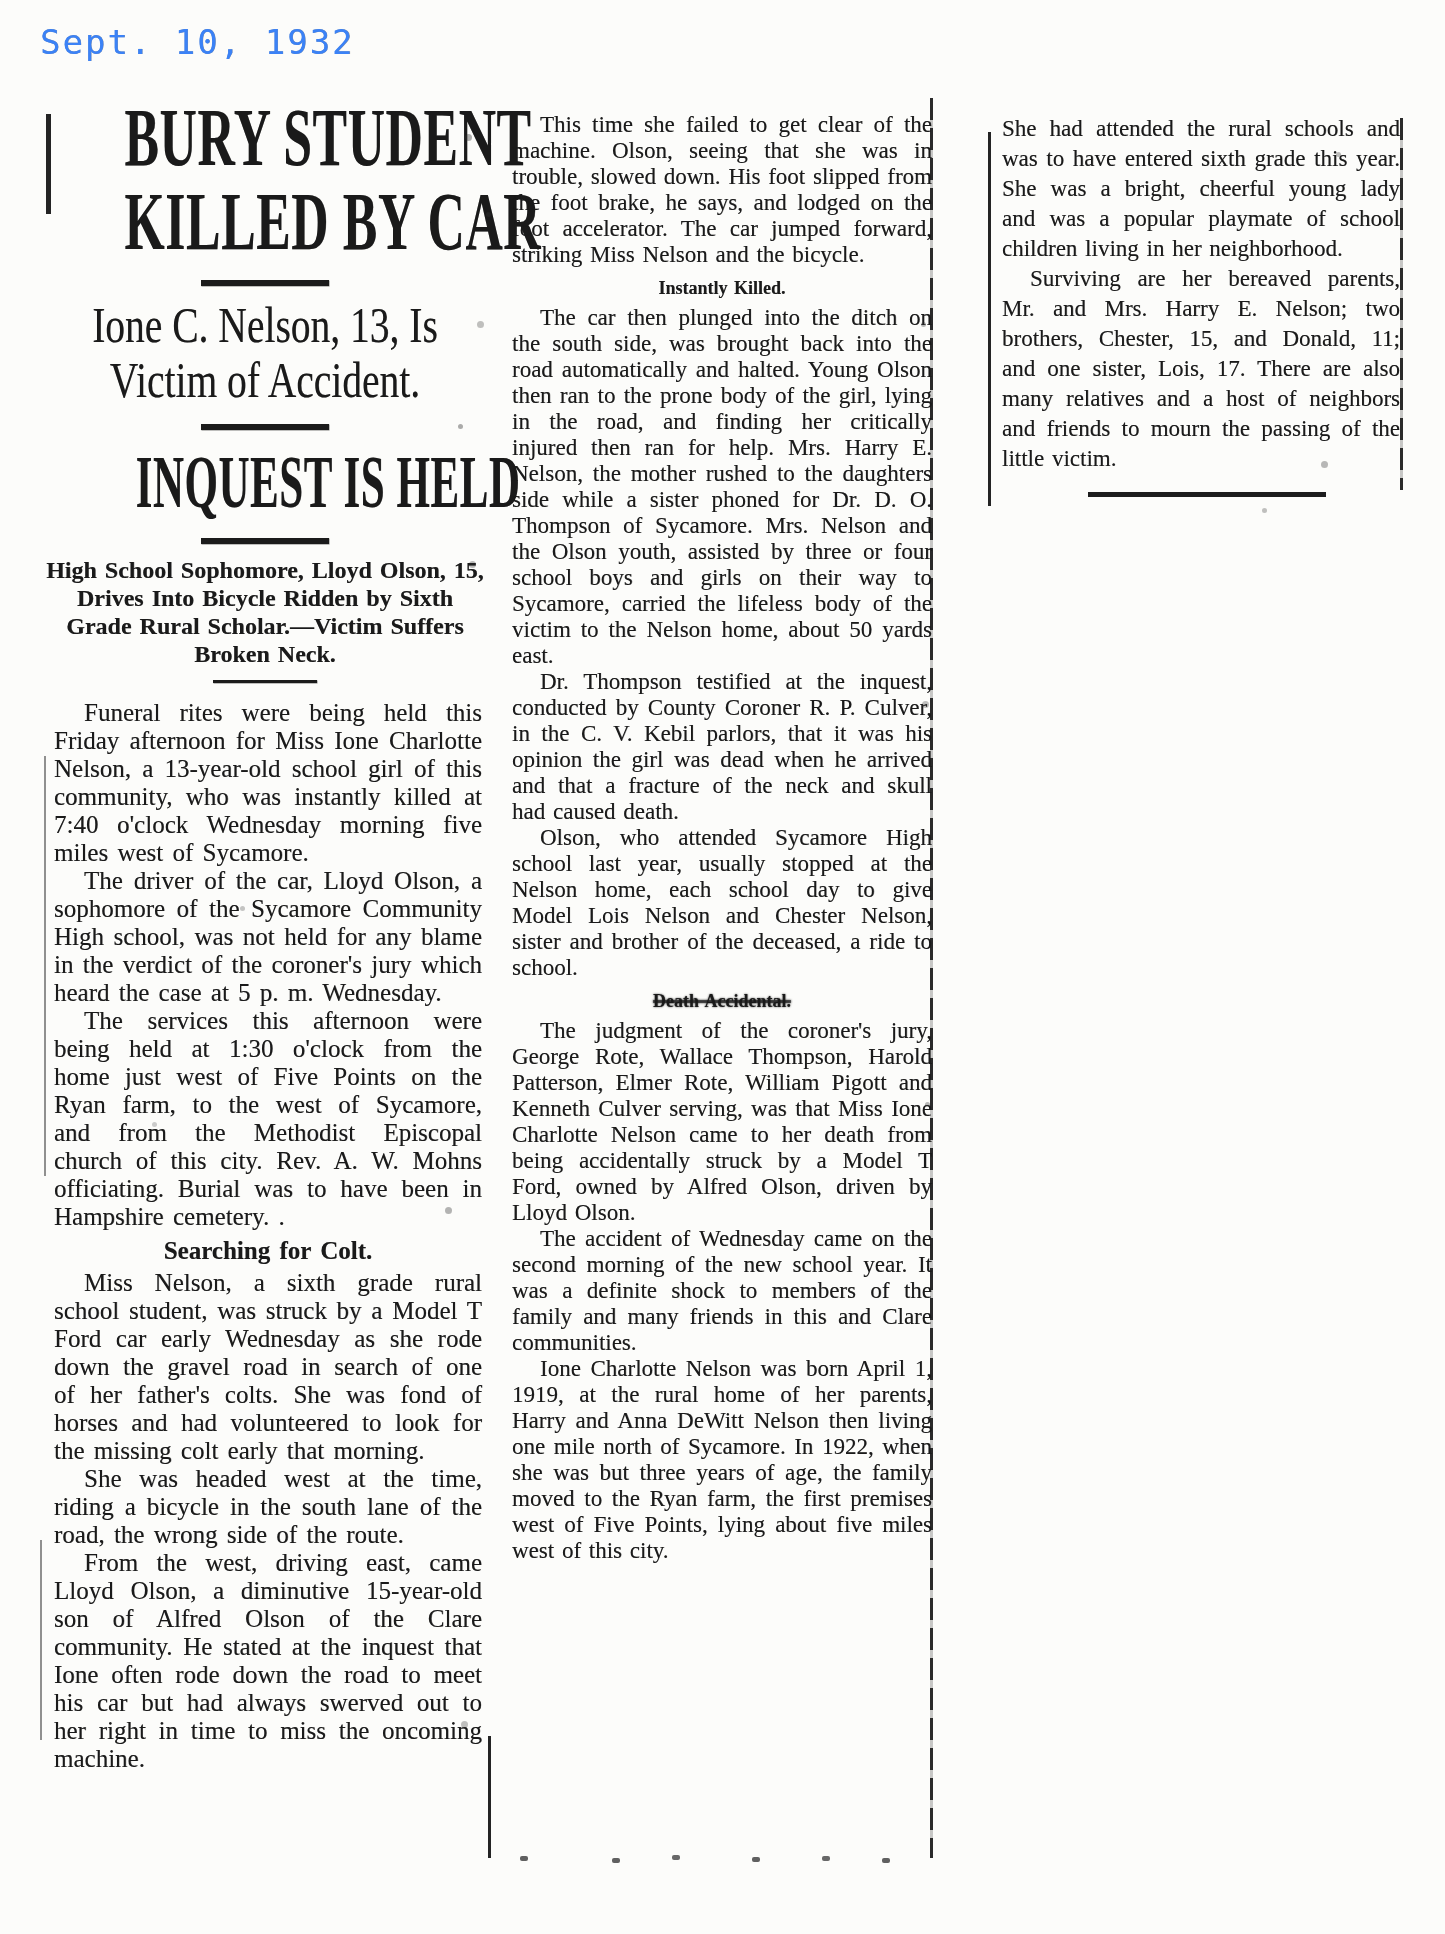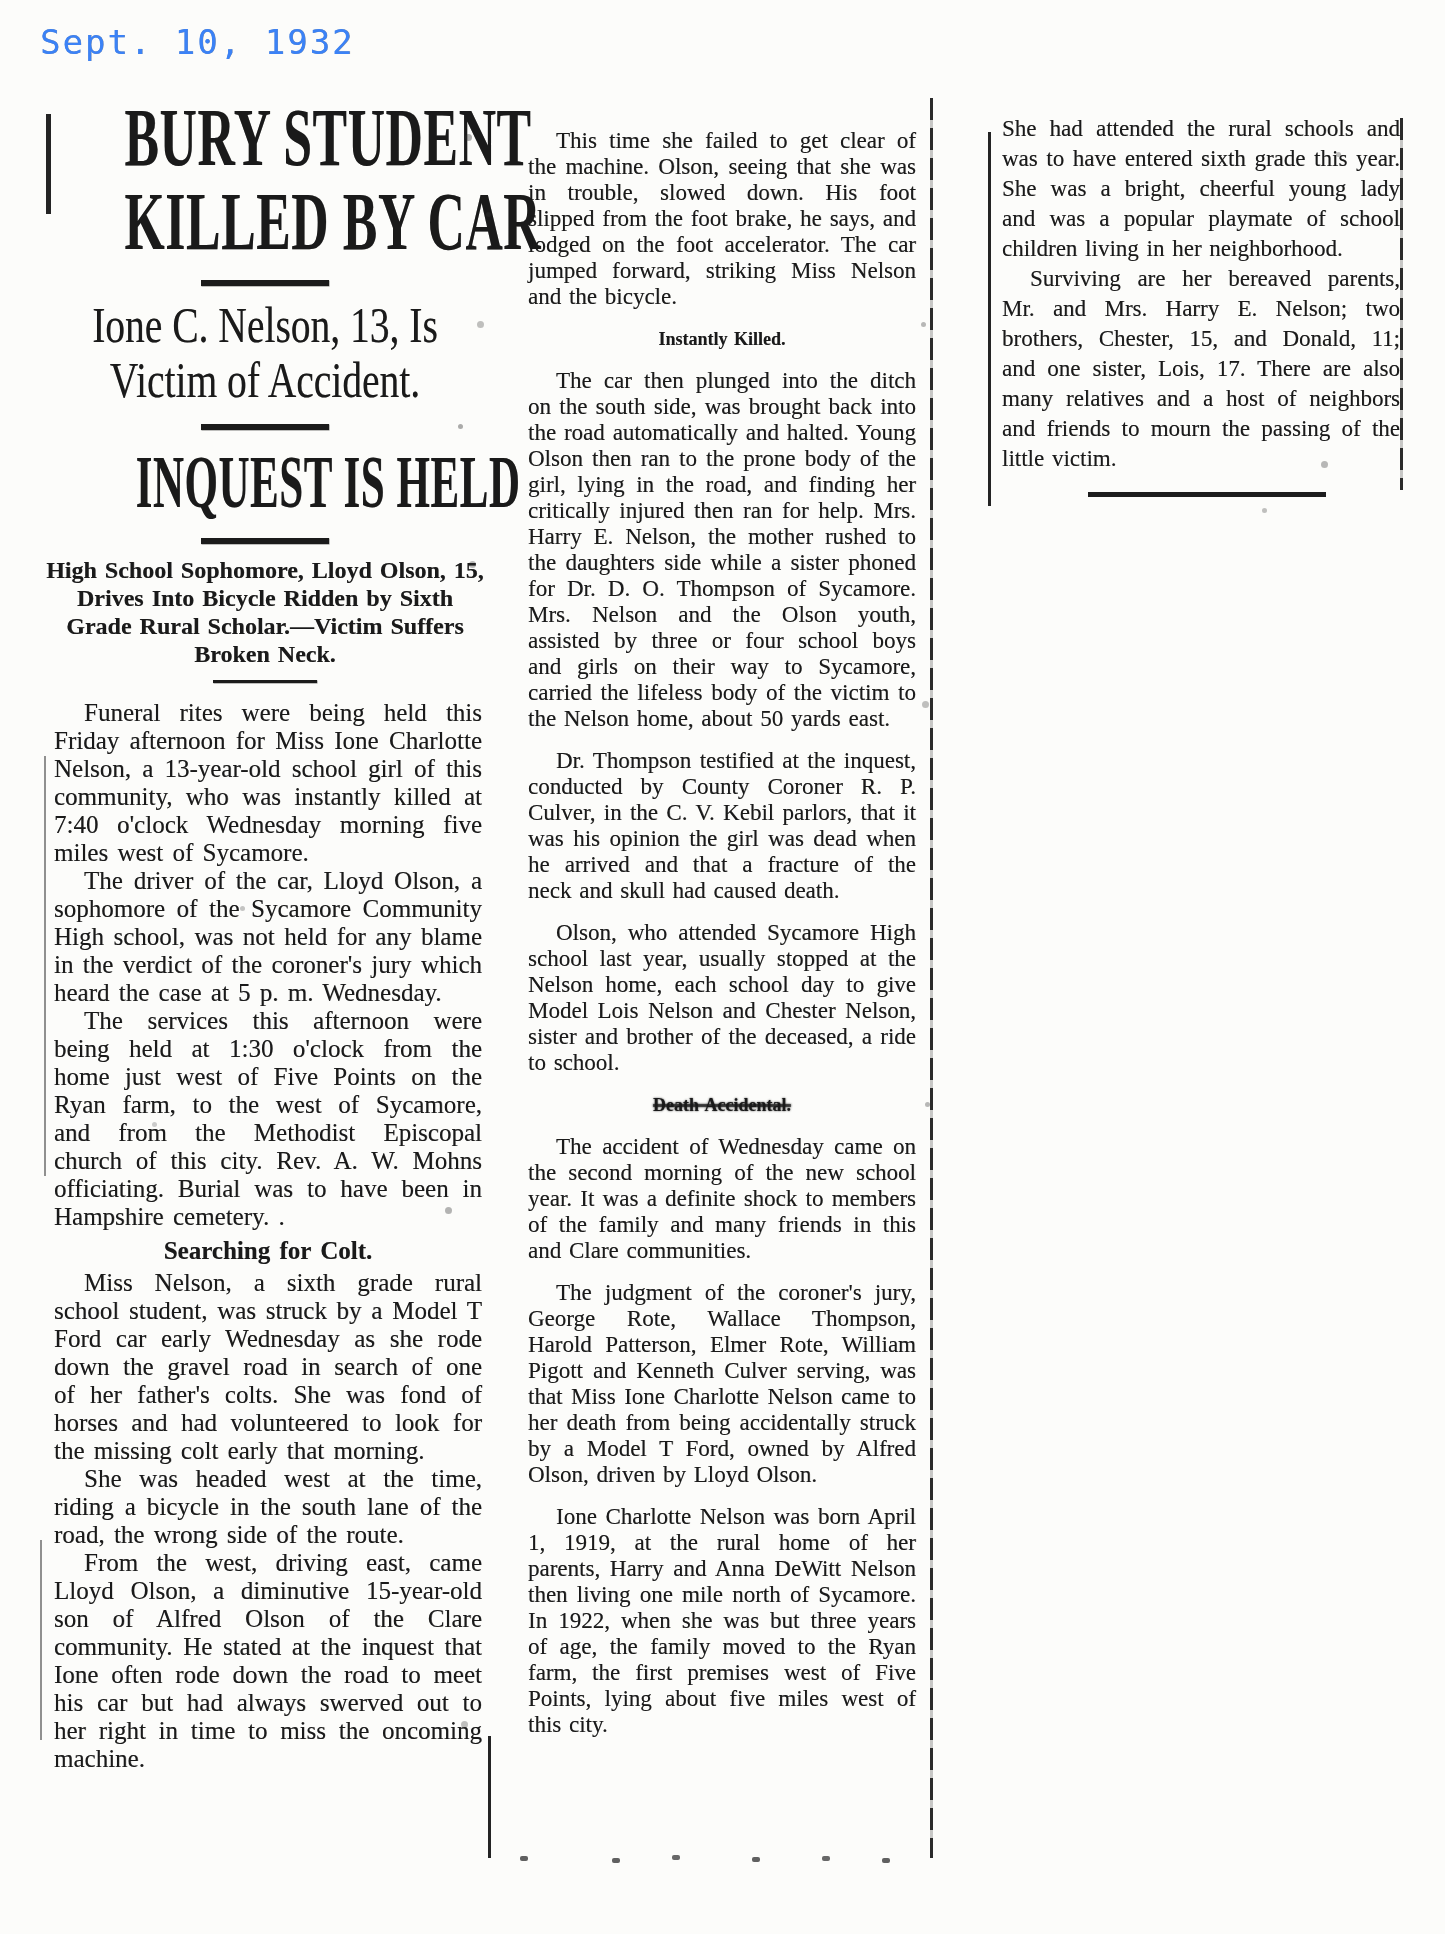--- a/index.html
+++ b/index.html
@@ -98,21 +98,21 @@
 
   
   .col2 {
     position: absolute;
     left: 512px; top: 112px; width: 420px;
     font-size: 23px;
     line-height: 26px;
     text-align: justify;
     word-spacing: 2px;
   }
-  .col2 p { margin: 16px; text-indent: 28px; }
+  .col2 p { margin: 0; text-indent: 28px; }
   .col2 .crosshead { font-size: 18px; margin: 7px 0 4px 0; }
   .crosshead.smudged {
     text-decoration: line-through;
     text-decoration-thickness: 3px;
     text-decoration-color: rgba(25,25,25,0.6);
     text-shadow: 0 0 2px rgba(25,25,25,0.8);
   }
 
   
   .col3 {
@@ -225,22 +225,22 @@
     </div>
   </section>
 
   <section class="col2">
     <p>This time she failed to get clear of the machine. Olson, seeing that she was in trouble, slowed down. His foot slipped from the foot brake, he says, and lodged on the foot accelerator. The car jumped forward, striking Miss Nelson and the bicycle.</p>
     <h3 class="crosshead">Instantly Killed.</h3>
     <p>The car then plunged into the ditch on the south side, was brought back into the road automatically and halted. Young Olson then ran to the prone body of the girl, lying in the road, and finding her critically injured then ran for help. Mrs. Harry E. Nelson, the mother rushed to the daughters side while a sister phoned for Dr. D. O. Thompson of Sycamore. Mrs. Nelson and the Olson youth, assisted by three or four school boys and girls on their way to Sycamore, carried the lifeless body of the victim to the Nelson home, about 50 yards east.</p>
     <p>Dr. Thompson testified at the inquest, conducted by County Coroner R. P. Culver, in the C. V. Kebil parlors, that it was his opinion the girl was dead when he arrived and that a fracture of the neck and skull had caused death.</p>
     <p>Olson, who attended Sycamore High school last year, usually stopped at the Nelson home, each school day to give Model Lois Nelson and Chester Nelson, sister and brother of the deceased, a ride to school.</p>
     <h3 class="crosshead smudged">Death Accidental.</h3>
+    <p>The judgment of the coroner's jury, George Rote, Wallace Thompson, Harold Patterson, Elmer Rote, William Pigott and Kenneth Culver serving, was that Miss Ione Charlotte Nelson came to her death from being accidentally struck by a Model T Ford, owned by Alfred Olson, driven by Lloyd Olson.</p>
     <p>The accident of Wednesday came on the second morning of the new school year. It was a definite shock to members of the family and many friends in this and Clare communities.</p>
-    <p>The judgment of the coroner's jury, George Rote, Wallace Thompson, Harold Patterson, Elmer Rote, William Pigott and Kenneth Culver serving, was that Miss Ione Charlotte Nelson came to her death from being accidentally struck by a Model T Ford, owned by Alfred Olson, driven by Lloyd Olson.</p>
     <p>Ione Charlotte Nelson was born April 1, 1919, at the rural home of her parents, Harry and Anna DeWitt Nelson then living one mile north of Sycamore. In 1922, when she was but three years of age, the family moved to the Ryan farm, the first premises west of Five Points, lying about five miles west of this city.</p>
   </section>
 
   <section class="col3">
     <p>She had attended the rural schools and was to have entered sixth grade this year. She was a bright, cheerful young lady and was a popular playmate of school children living in her neighborhood.</p>
     <p>Surviving are her bereaved parents, Mr. and Mrs. Harry E. Nelson; two brothers, Chester, 15, and Donald, 11; and one sister, Lois, 17. There are also many relatives and a host of neighbors and friends to mourn the passing of the little victim.</p>
     <div class="end-rule"></div>
   </section>
 
   <div class="speckles"></div>

